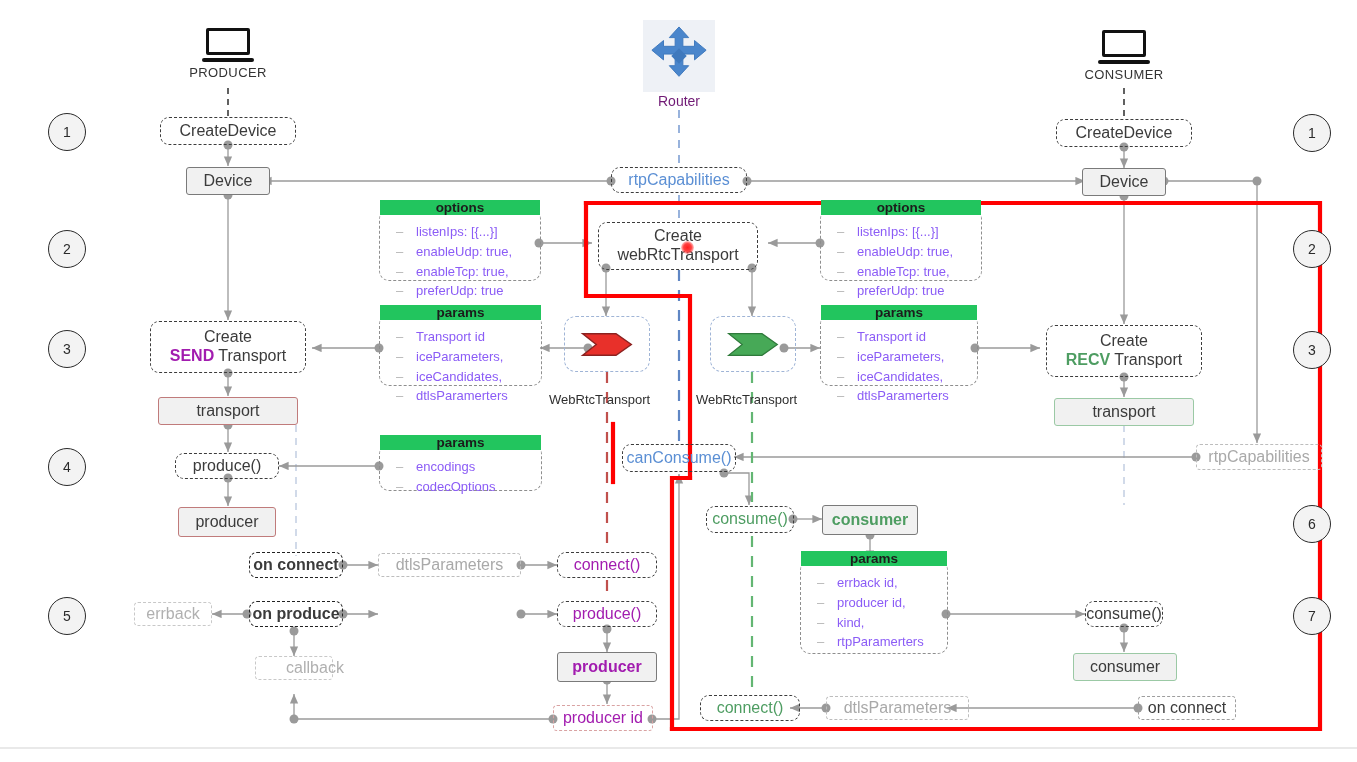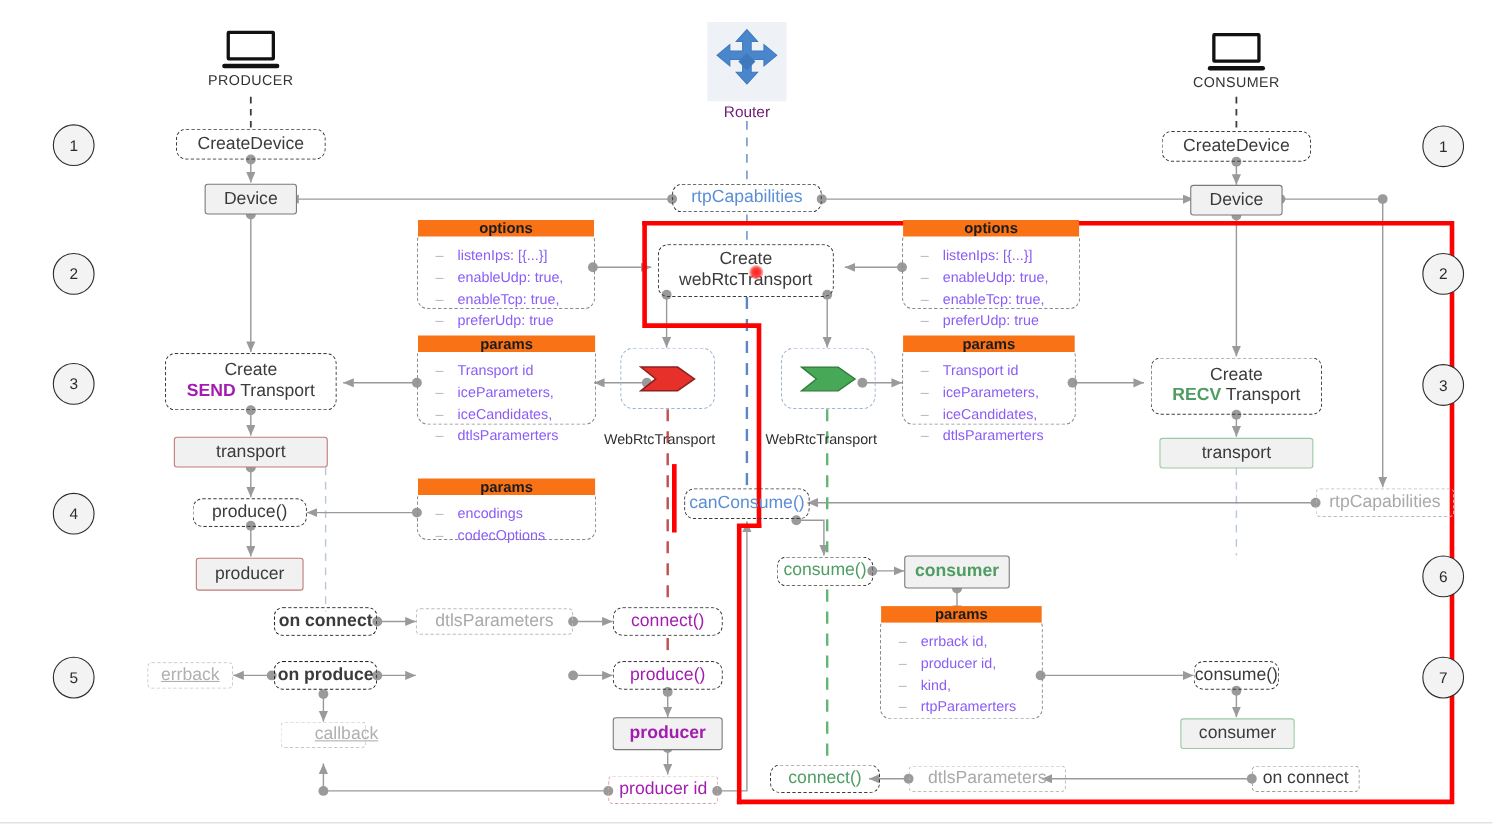--- a/index.html
+++ b/index.html
@@ -6,30 +6,30 @@
   body{width:1357px;height:762px;font-family:"Liberation Sans",sans-serif;overflow:hidden;position:relative;}
   #stage{position:relative;width:1357px;height:762px;background:#fff;}
   svg#wires{position:absolute;left:0;top:0;width:1357px;height:762px;pointer-events:none;}
 
   .node{position:absolute;box-sizing:border-box;display:flex;align-items:center;justify-content:center;
         text-align:center;line-height:1.18;color:#3b3b3b;font-size:16px;z-index:5;}
   .dashed{border:1.3px dashed #3c3c3c;border-radius:9px;background:transparent;}
   .solid{border:1.6px solid #7a7a7a;background:#f1f1f1;border-radius:3px;}
   .solid-red{border:1.6px solid #c07b7b;background:#f1f1f1;border-radius:3px;}
   .solid-green{border:1.6px solid #9bc9a5;background:#f1f1f1;border-radius:3px;}
-  .ghost{border:1.3px dashed #c8c8c8;border-radius:4px;color:#b0b0b0;text-decoration:underline;}
+  .ghost{border:1.3px dashed #c8c8c8;border-radius:4px;color:#b0b0b0;}
   .grayghost{border:1.3px dashed #bdbdbd;border-radius:4px;color:#a9a9a9;}
   .bold{font-weight:bold;}
   .red-txt{color:#a21caf;}
   .green-txt{color:#4e9d62;}
   .blue-txt{color:#5b8fd4;}
 
   .paramsbox{position:absolute;border:1.3px dashed #8e8e8e;border-radius:10px;background:transparent;z-index:4;}
   .paramsbox .title{position:absolute;top:-10px;left:0;right:0;text-align:center;font-weight:bold;
-      font-size:13.5px;color:#1c1c1c;background:#f97316;padding:0 4px;display:inline-block;}
+      font-size:13.5px;color:#1c1c1c;background:#22c55e;padding:0 4px;display:inline-block;}
   .paramsbox ul{list-style:none;margin:0;padding:12px 0 0 16px;}
   .paramsbox li{color:#8b5cf6;font-size:13px;line-height:1.52;white-space:nowrap;}
   .paramsbox li:before{content:"–";display:inline-block;width:20px;color:#b5b5b5;}
 
   .step{position:absolute;width:36px;height:36px;border-radius:50%;border:1.8px solid #2b2b2b;
         background:#f3f3f3;display:flex;align-items:center;justify-content:center;
         font-size:14px;color:#2b2b2b;z-index:6;}
 
   .endpoint{position:absolute;z-index:6;text-align:center;width:120px;}
   .endpoint .lbl{font-size:13px;color:#333;letter-spacing:.4px;margin-top:3px;}

